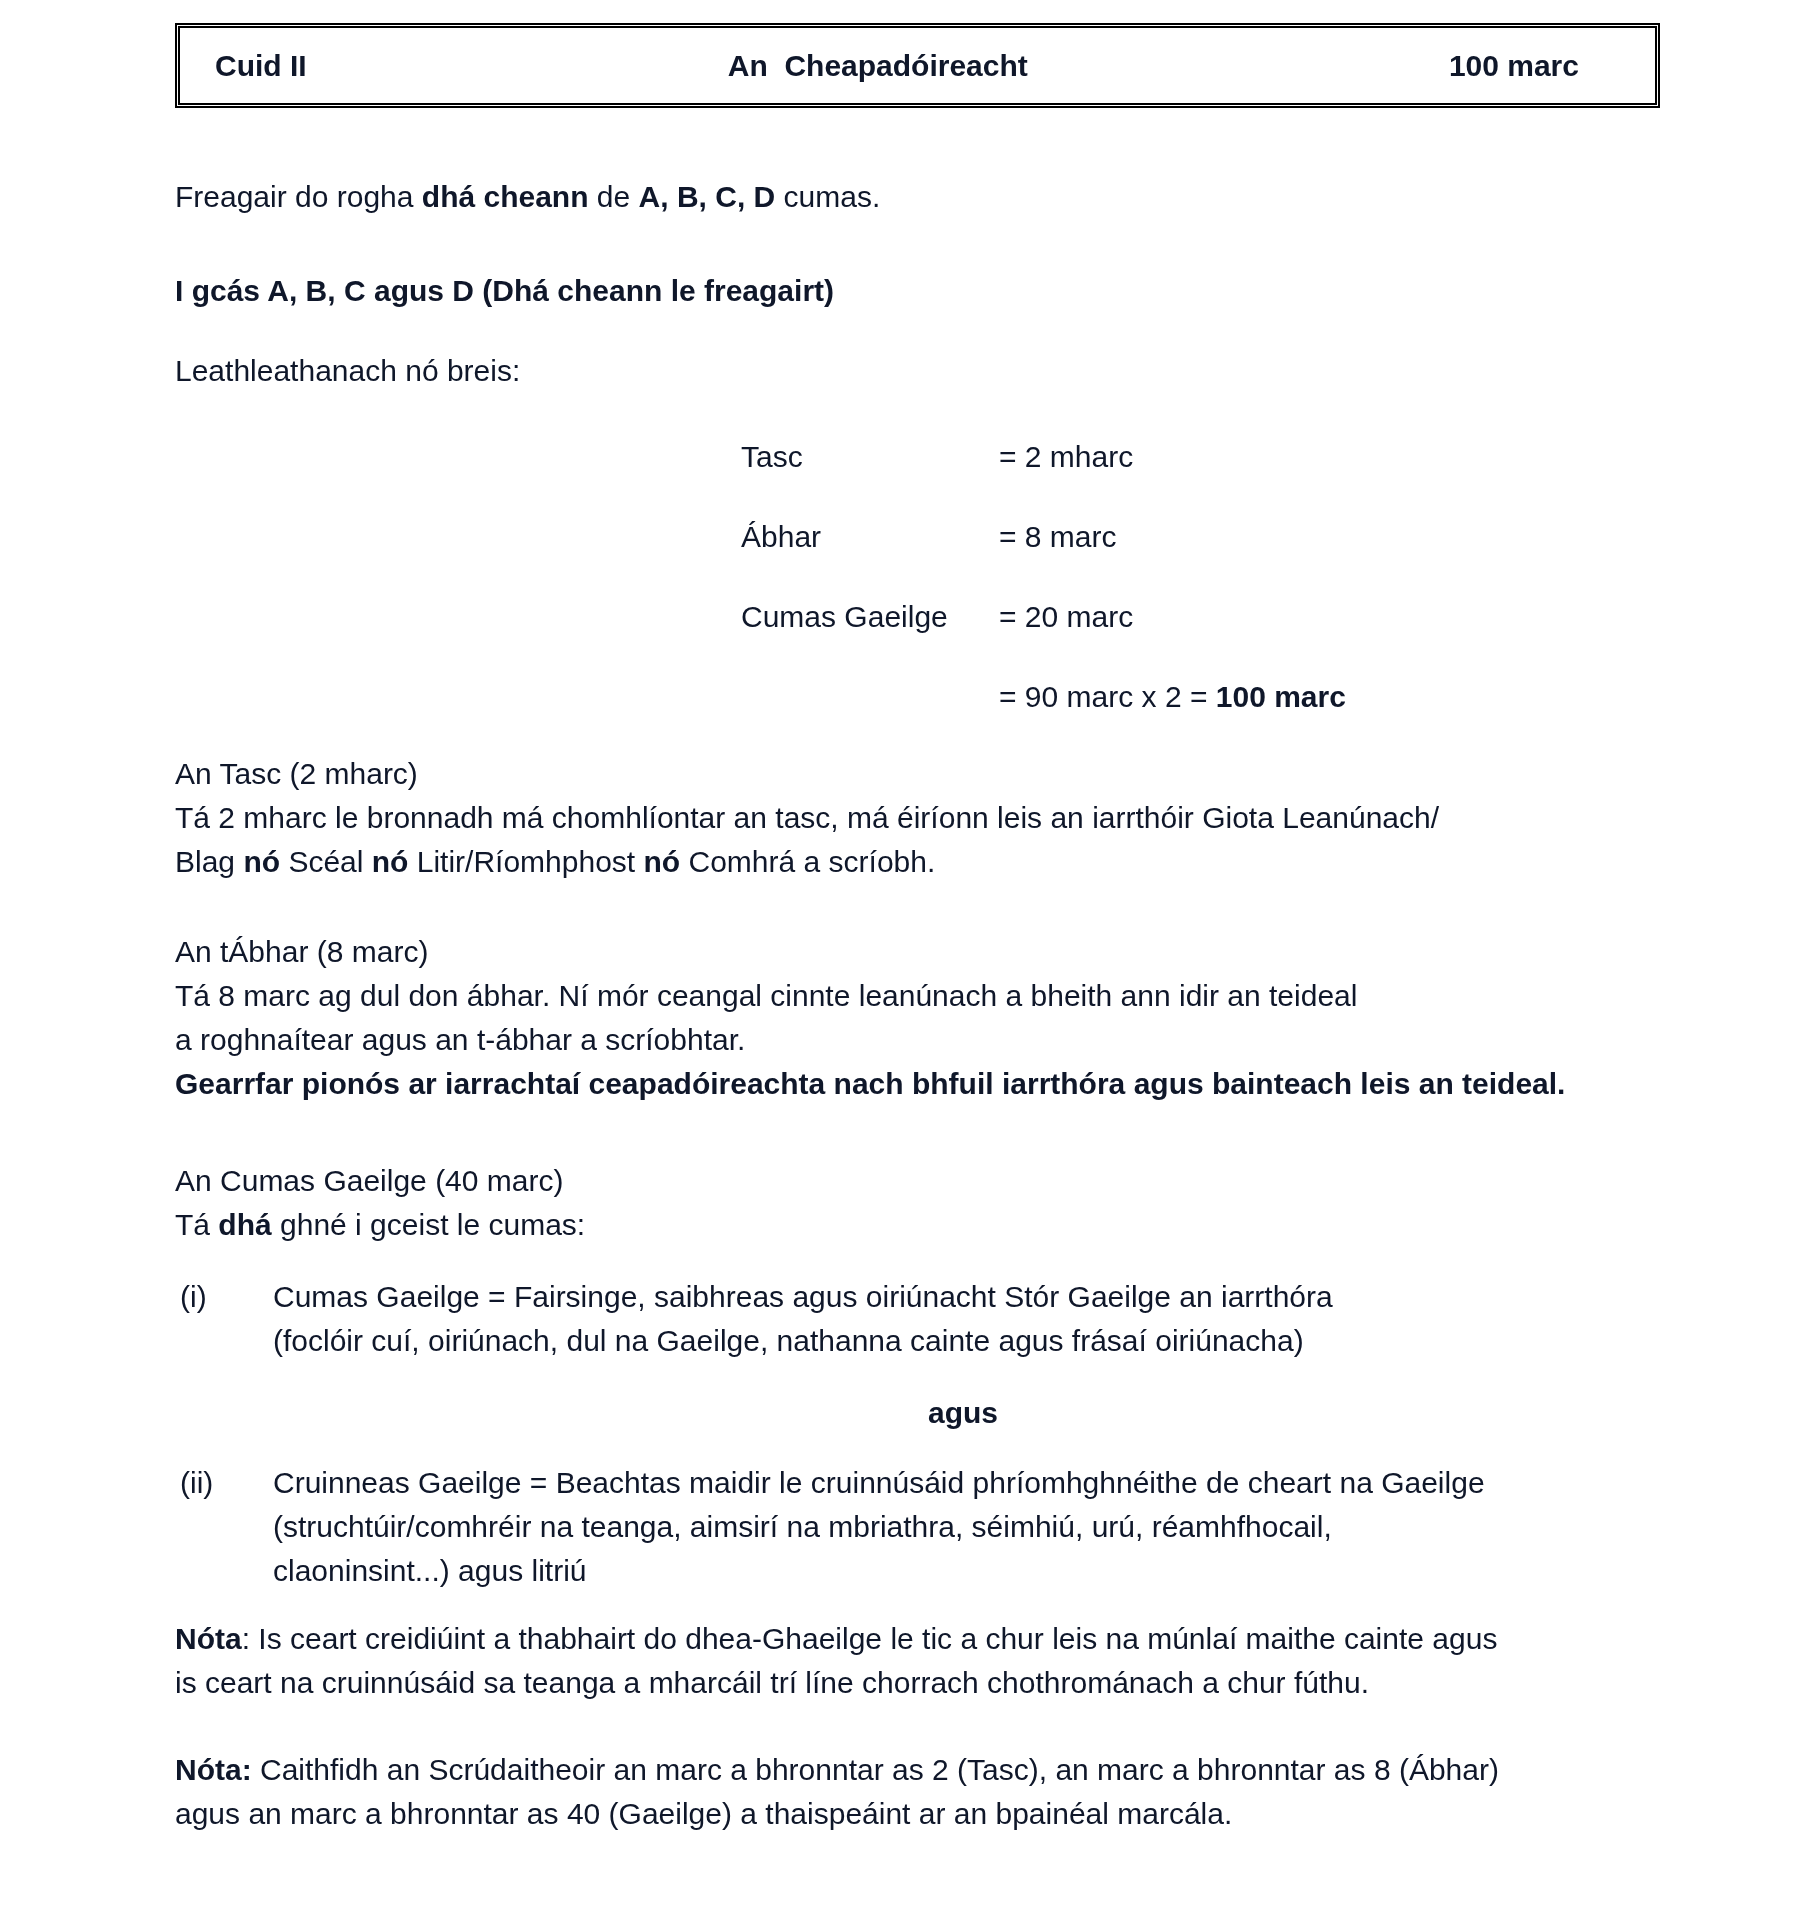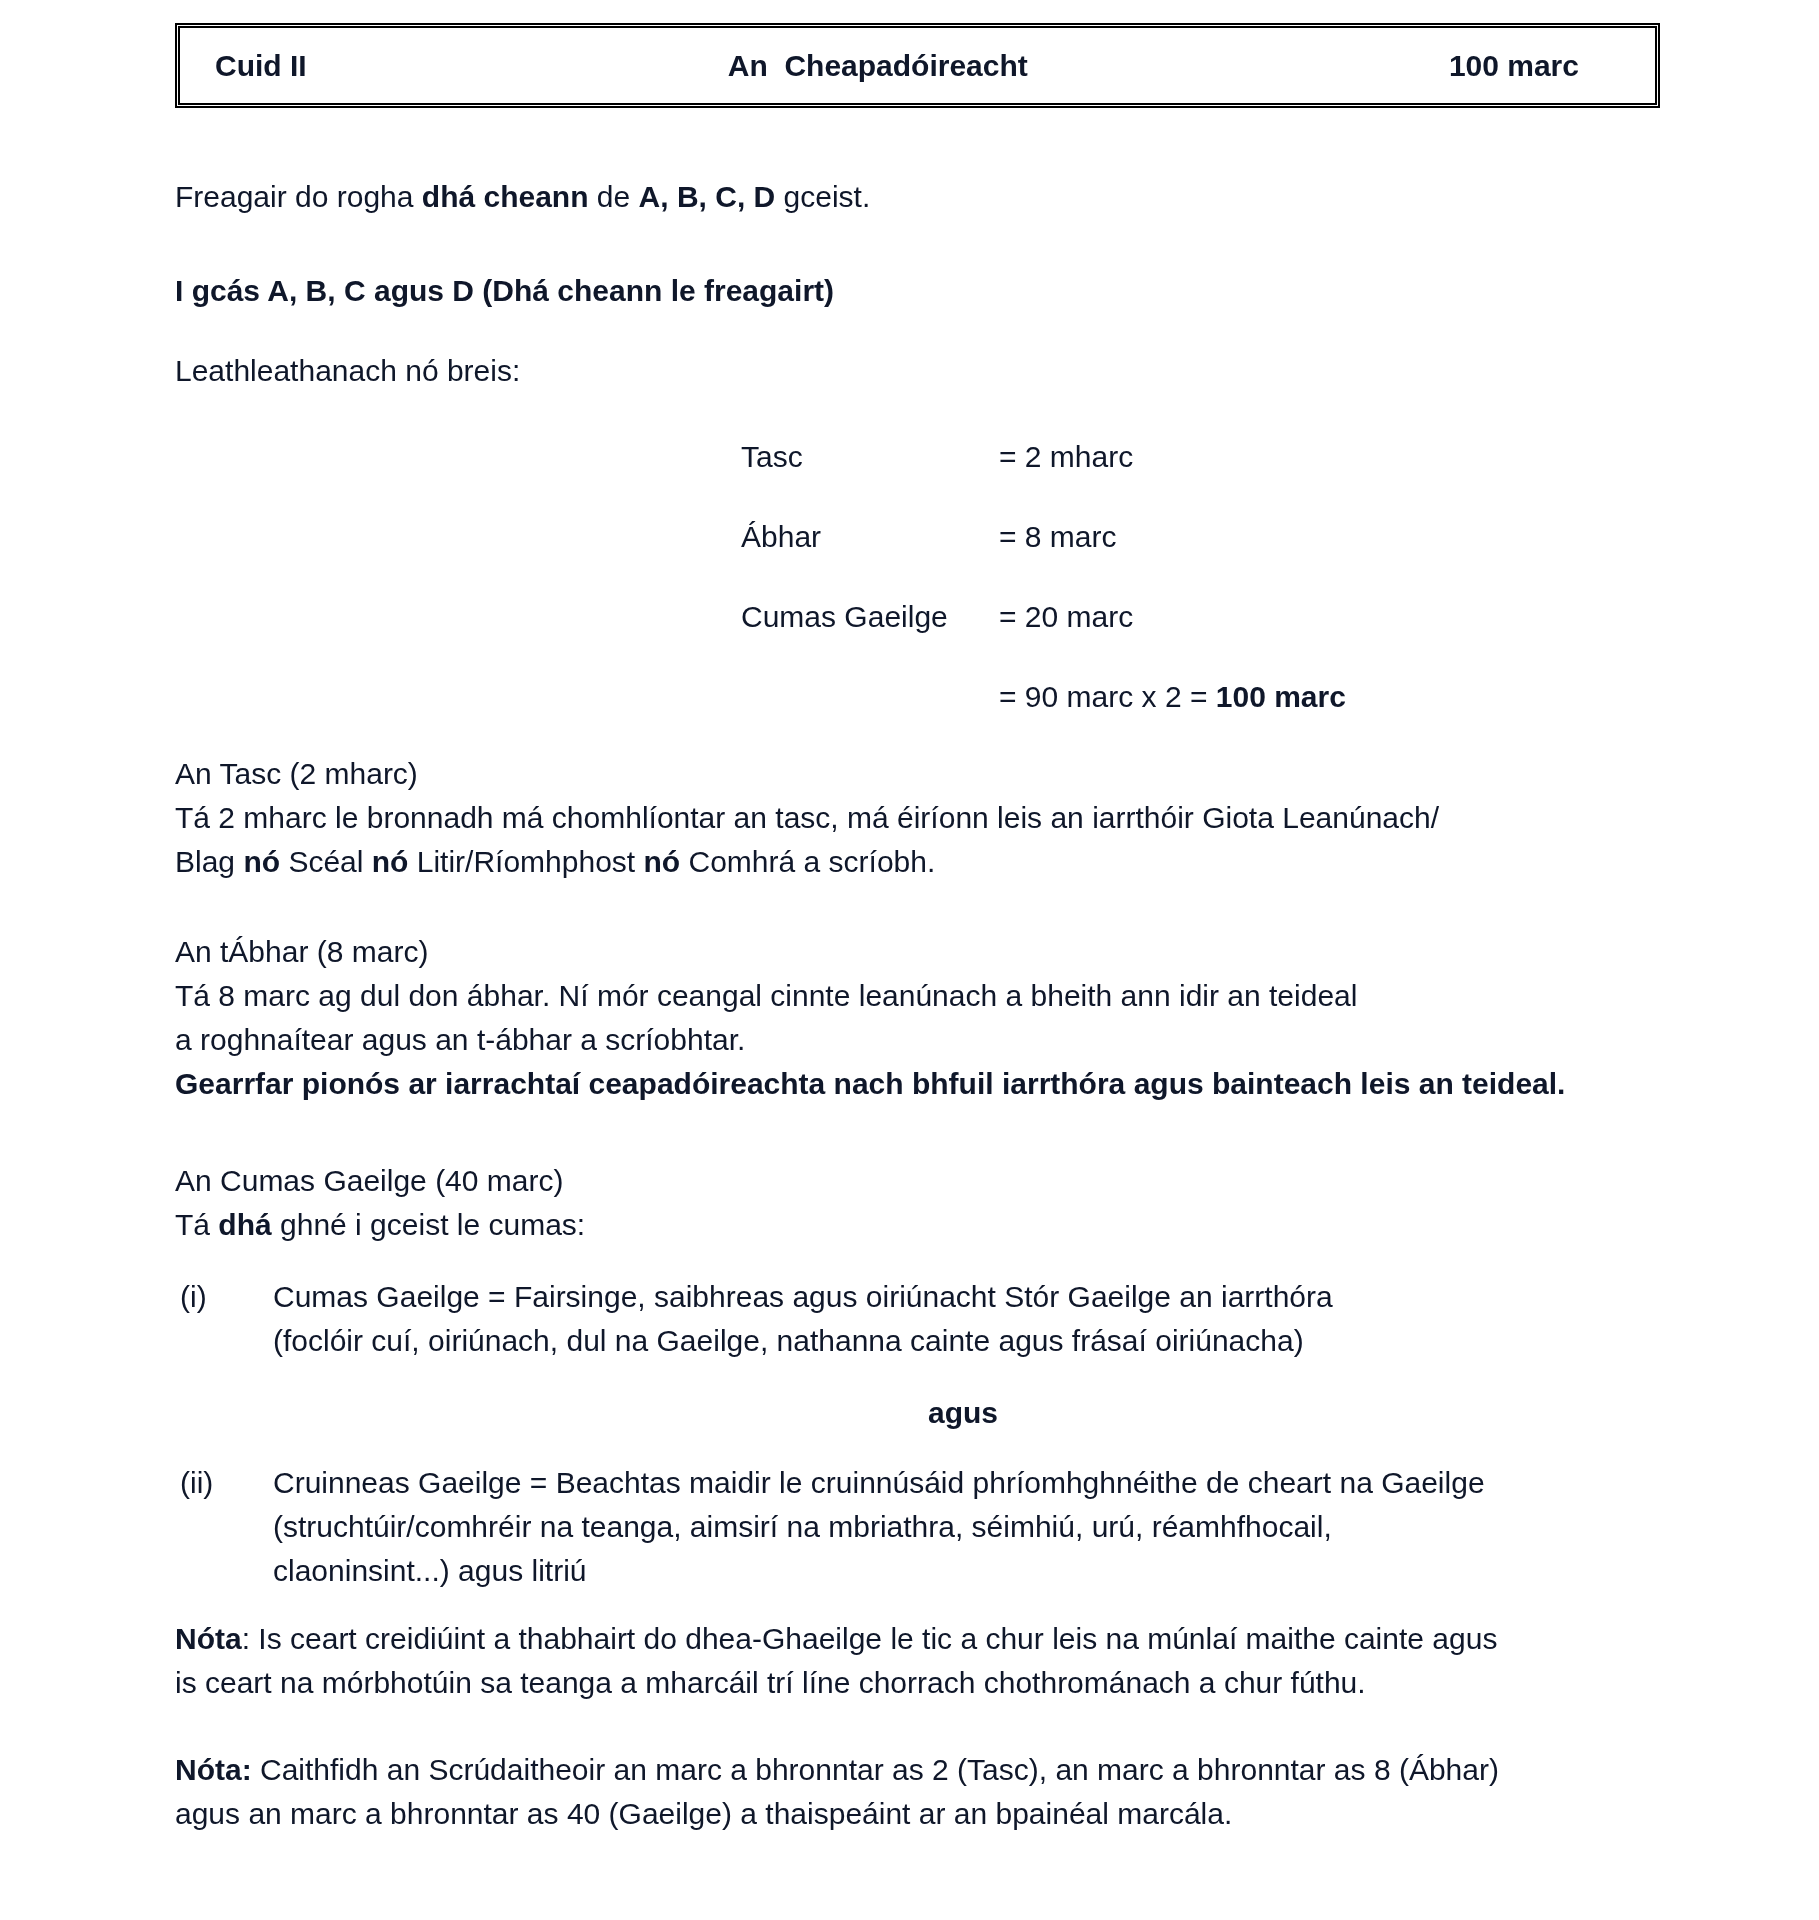--- a/index.html
+++ b/index.html
@@ -77,21 +77,21 @@
 <body>
 
 <div class="page">
   <div class="header-box">
     <span>Cuid II</span>
     <span>An  Cheapadóireacht</span>
     <span>100 marc</span>
   </div>
   <div class="content" id="content">
       <div class="block para">
-        <div class="line"><span>Freagair do rogha </span><b>dhá cheann</b><span> de </span><b>A, B, C, D</b><span> gceist.</span></div>
+        <div class="line"><span>Freagair do rogha </span><b>dhá cheann</b><span> de </span><b>A, B, C, D</b><span> cumas.</span></div>
       </div>
       <div class="block para">
         <div class="line"><b>I gcás A, B, C agus D (Dhá cheann le freagairt)</b></div>
       </div>
       <div class="block para">
         <div class="line"><span>Leathleathanach nó breis:</span></div>
       </div>
       <div class="block table">
         <div class="mark-row"><span class="mark-label">Tasc</span><span class="mark-value"><span>= 2 mharc</span></span></div>
         <div class="mark-row"><span class="mark-label">Ábhar</span><span class="mark-value"><span>= 8 marc</span></span></div>
@@ -126,20 +126,20 @@
       <div class="block item">
         <div class="marker line">(ii)</div>
         <div class="item-body">
           <div class="line"><span>Cruinneas Gaeilge = Beachtas maidir le cruinnúsáid phríomhghnéithe de cheart na Gaeilge</span></div>
           <div class="line"><span>(struchtúir/comhréir na teanga, aimsirí na mbriathra, séimhiú, urú, réamhfhocail,</span></div>
           <div class="line"><span>claoninsint...) agus litriú</span></div>
         </div>
       </div>
       <div class="block para">
         <div class="line"><b>Nóta</b><span>: Is ceart creidiúint a thabhairt do dhea-Ghaeilge le tic a chur leis na múnlaí maithe cainte agus</span></div>
-        <div class="line"><span>is ceart na mórbhotúin sa teanga a mharcáil trí líne chorrach chothrománach a chur fúthu.</span></div>
+        <div class="line"><span>is ceart na cruinnúsáid sa teanga a mharcáil trí líne chorrach chothrománach a chur fúthu.</span></div>
       </div>
       <div class="block para">
         <div class="line"><b>Nóta:</b><span> Caithfidh an Scrúdaitheoir an marc a bhronntar as 2 (Tasc), an marc a bhronntar as 8 (Ábhar)</span></div>
         <div class="line"><span>agus an marc a bhronntar as 40 (Gaeilge) a thaispeáint ar an bpainéal marcála.</span></div>
       </div>
     </div>
 </div>
 
 </body></html>

